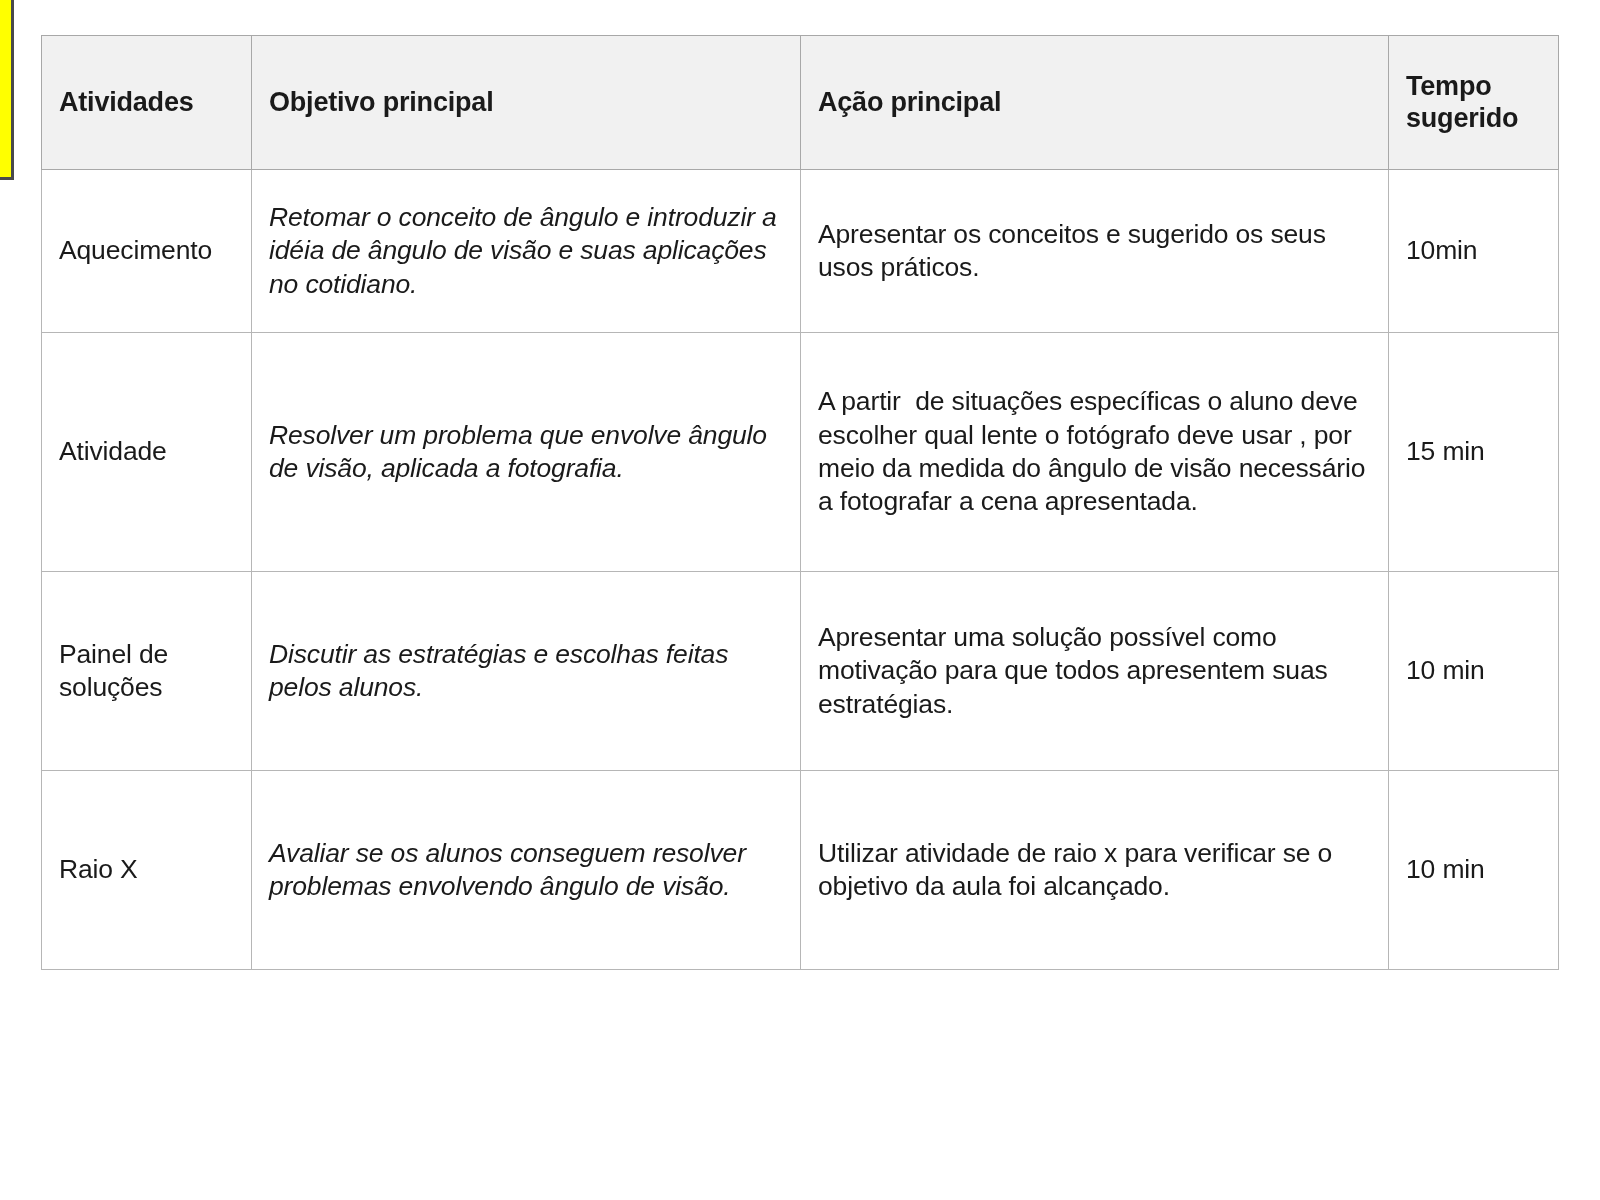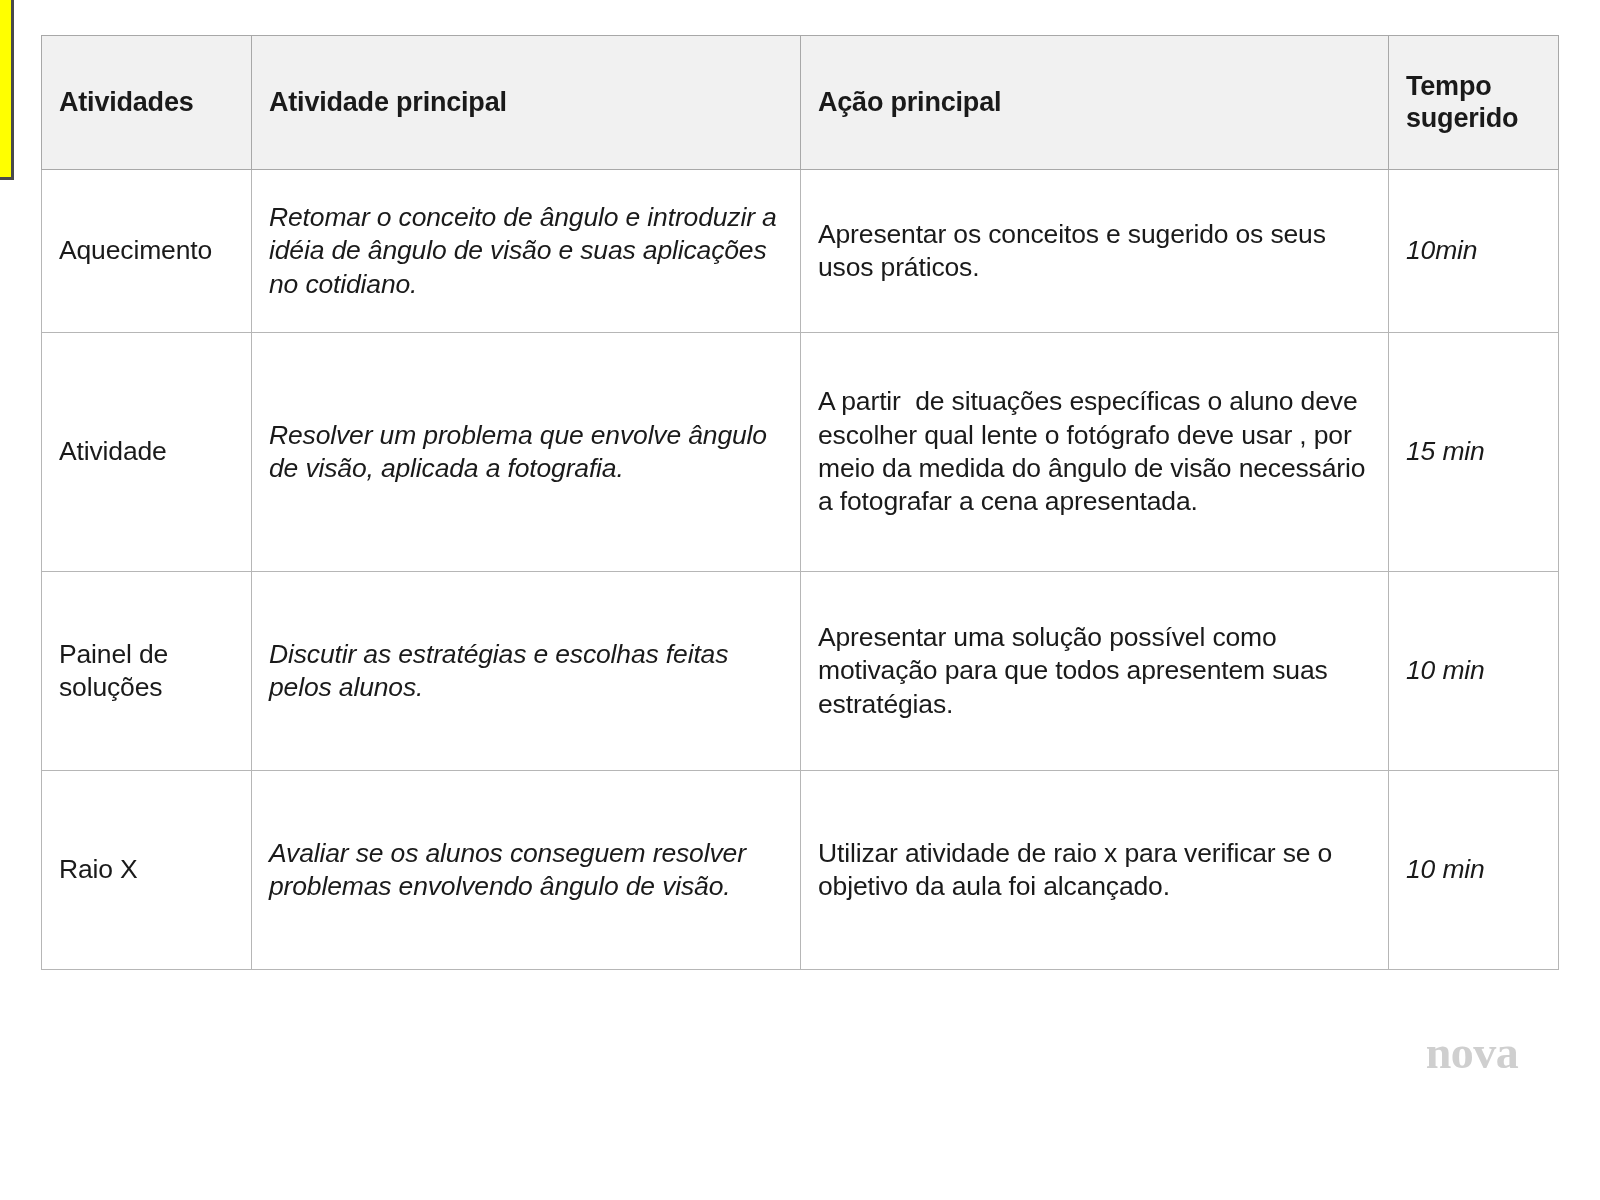--- a/index.html
+++ b/index.html
@@ -85,21 +85,20 @@
   td.cell-objetivo {
     padding-left: 19px;
     font-style: italic;
   }
   td.cell-acao {
     padding-left: 17px;
   }
   td.cell-tempo {
     padding-left: 17px;
     white-space: nowrap;
-    font-style: italic;
   }
 
   
   tr.row-0 td { height: 142px; }
   tr.row-1 td { height: 218px; }
   tr.row-2 td { height: 178px; }
   tr.row-3 td { height: 140px; }
   tr.row-4 td { height: 178px; }
 
   .cell-text {
@@ -136,21 +135,21 @@
       <col class="c-objetivo">
       <col class="c-acao">
       <col class="c-tempo">
     </colgroup>
     <thead>
       <tr>
         <th>
           <span class="hdr cell-text">Atividades</span>
         </th>
         <th>
-          <span class="hdr cell-text">Atividade principal</span>
+          <span class="hdr cell-text">Objetivo principal</span>
         </th>
         <th>
           <span class="hdr cell-text">Ação principal</span>
         </th>
         <th>
           <span class="hdr cell-text">Tempo
 sugerido</span>
         </th>
       </tr>
     </thead>
@@ -209,14 +208,13 @@
           </td>
         <td class="cell-tempo">
             <span class="cell-text">10 min</span>
           </td>
       </tr>
     </tbody>
   </table>
 </div>
 
 <div class="logo">
-  <span class="logo-line">nova</span>
 </div>
 
 </body></html>

